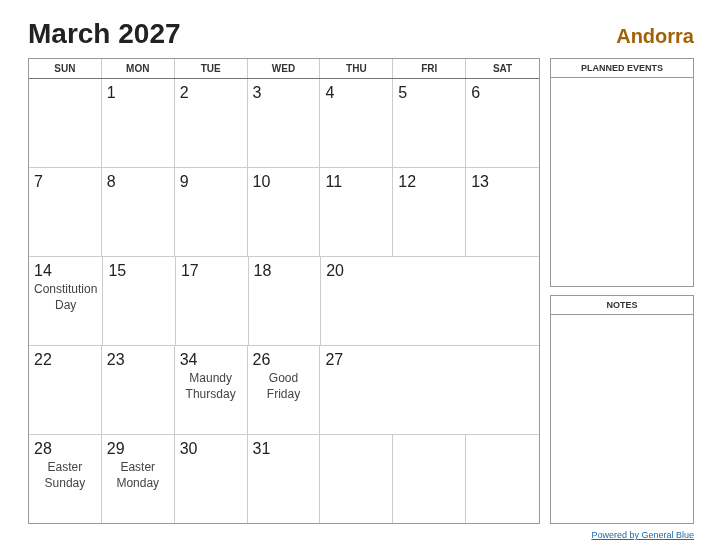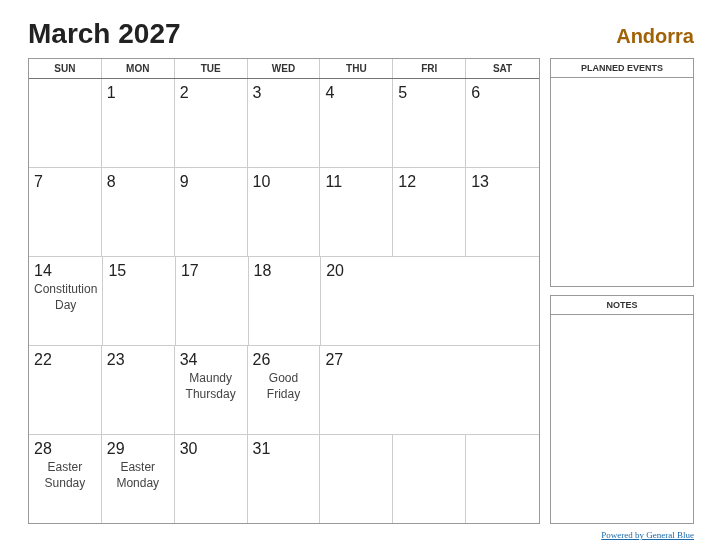--- a/index.html
+++ b/index.html
@@ -125,21 +125,20 @@
     .planned-events-box { flex: 1; }
     .notes-box { flex: 1; }
     .footer {
       text-align: right;
       margin-top: 6px;
       font-size: 9px;
     }
     .footer a {
       color: #1a6aac;
       text-decoration: underline;
-      font-family: Liberation Serif, serif;
     }
     .empty-cell { background: #fff; }
   </style>
 </head>
 <body>
 
 <div class="page">
   <div class="header">
     <div class="month-title">March 2027</div>
     <div class="country-title">Andorra</div>

